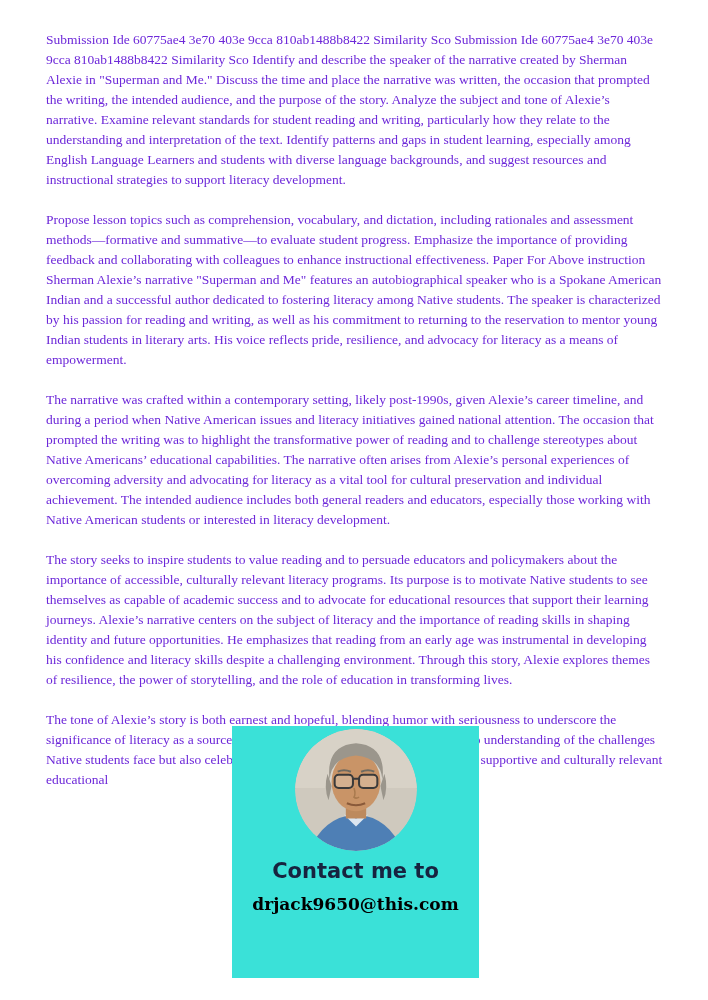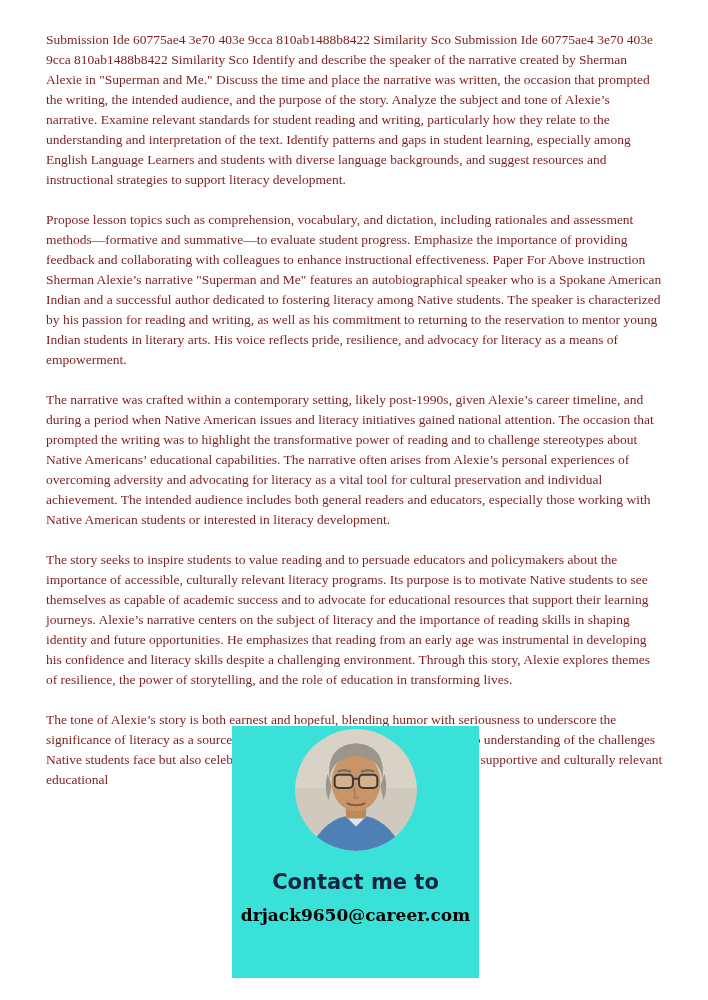--- a/index.html
+++ b/index.html
@@ -13,21 +13,21 @@
     height: 1000px;
     background: #ffffff;
     overflow: hidden;
     font-family: "Liberation Serif", serif;
   }
   .doc-text {
     position: absolute;
     left: 46px;
     top: 30px;
     width: 618px;
-    color: #7f1d1d;
+    color: #6d28d9;
     font-size: 13.5px;
     line-height: 20px;
     text-align: left;
   }
   .doc-text p {
     margin: 0 0 20px 0;
   }
   .overlay {
     position: absolute;
     left: 232px;
@@ -51,21 +51,21 @@
   .photo svg {
     display: block;
   }
   .contact-line {
     font-family: "DejaVu Sans", sans-serif;
     font-weight: bold;
     font-size: 21px;
     line-height: 29px;
   }
   .contact-line.first {
-    margin-top: 17px;
+    margin-top: 6px;
   }
   .email {
     font-family: "DejaVu Serif", serif;
     font-weight: bold;
     font-size: 17px;
     color: #000000;
     margin-top: 8px;
   }
 </style>
 </head>
@@ -103,16 +103,16 @@
           <rect x="63" y="45" width="18" height="13" rx="4" fill="#e9e4da" fill-opacity="0.35" stroke="#3a3a3a" stroke-width="2"></rect>
           <line x1="57" y1="49" x2="63" y2="49" stroke="#3a3a3a" stroke-width="2"></line>
           <path d="M42 42 Q48 39 55 42" stroke="#6f6a60" stroke-width="2" fill="none"></path>
           <path d="M65 42 Q72 39 78 42" stroke="#6f6a60" stroke-width="2" fill="none"></path>
           <path d="M58 58 Q60 64 58 67 Q60 69 63 67" stroke="#a97a4e" stroke-width="1.5" fill="none"></path>
           <path d="M51 73 Q60 77 69 73" stroke="#8a5a3a" stroke-width="2" fill="none"></path>
         </g>
       </svg>
     </div>
     <div class="contact-line first" style="color: rgb(23, 35, 63);">Contact me to</div>
-    <div class="email">drjack9650@career.com</div>
+    <div class="email">drjack9650@this.com</div>
   </div>
 
 </div>
 
 </body></html>

